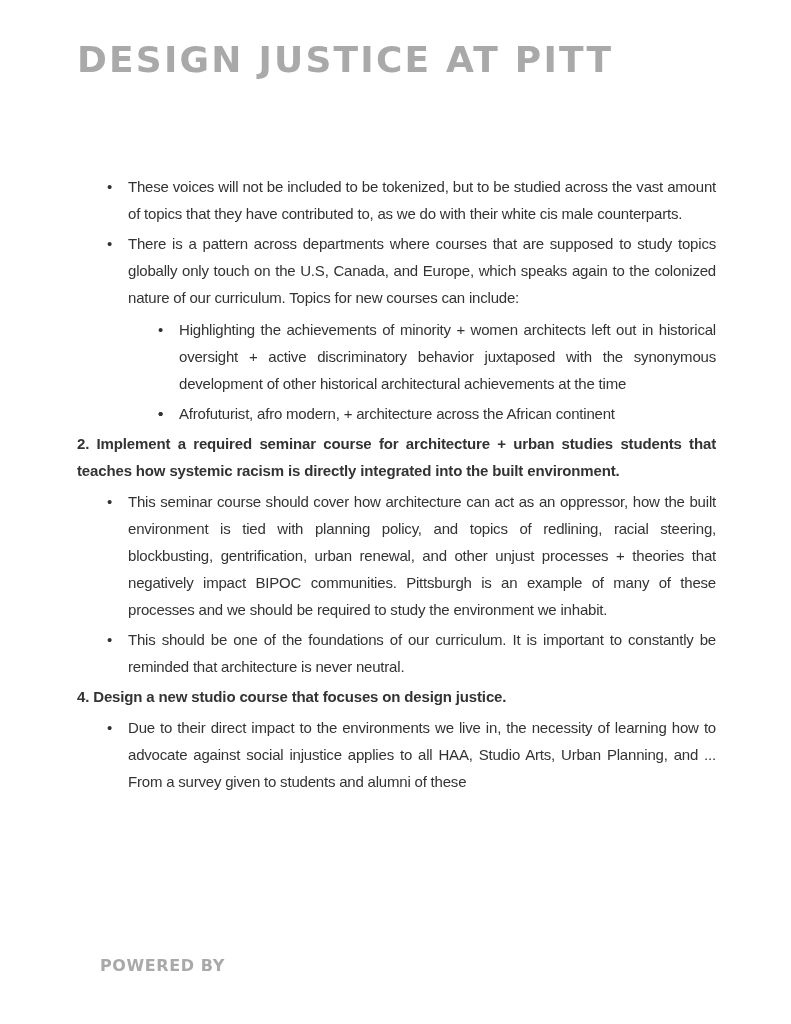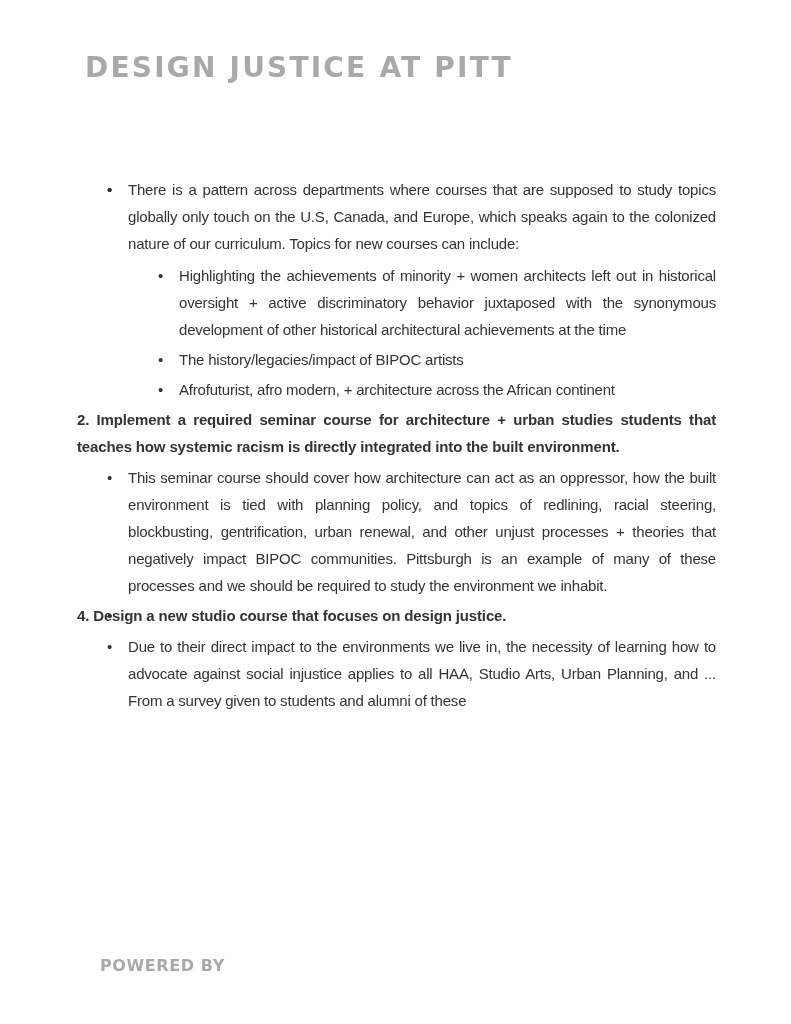--- a/index.html
+++ b/index.html
@@ -12,24 +12,24 @@
       height: 1024px;
       position: relative;
       overflow: hidden;
       font-family: "Liberation Sans", sans-serif;
       color: #333333;
     }
     .page-title {
       position: absolute;
       left: 77px;
       top: 42px;
-      margin: 8px;
+      margin: 0;
       font-family: "DejaVu Sans", sans-serif;
       font-weight: bold;
-      font-size: 28px;
+      font-size: 36px;
       letter-spacing: 2.2px;
       color: #a9a9a9;
       line-height: 36px;
     }
     .content {
       position: absolute;
       left: 77px;
       top: 173px;
       width: 639px;
       font-size: 15px;
@@ -87,49 +87,50 @@
 </head>
 <body>
 
 <h1 class="page-title">DESIGN JUSTICE AT PITT</h1>
 
 <div class="content">
 
   <ul class="lvl1">
     <li>
       <span class="bullet">•</span>
+      <span>These voices will not be included to be tokenized, but to be studied across the vast amount of topics that they have contributed to, as we do with their white cis male counterparts.</span>
     </li>
     <li>
       <span class="bullet">•</span>
       <span>There is a pattern across departments where courses that are supposed to study topics globally only touch on the U.S, Canada, and Europe, which speaks again to the colonized nature of our curriculum. Topics for new courses can include:</span>
       <ul class="lvl2">
         <li>
           <span class="bullet">•</span>
           <span>Highlighting the achievements of minority + women architects left out in historical oversight + active discriminatory behavior juxtaposed with the synonymous development of other historical architectural achievements at the time</span>
         </li>
         <li>
           <span class="bullet">•</span>
-          <span>The history/legacies/impact of BIPOC artists</span>
         </li>
         <li>
           <span class="bullet">•</span>
           <span>Afrofuturist, afro modern, + architecture across the African continent</span>
         </li>
       </ul>
     </li>
   </ul>
 
   <p class="section-head after-list">2. Implement a required seminar course for architecture + urban studies students that teaches how systemic racism is directly integrated into the built environment.</p>
   <ul class="lvl1">
     <li>
       <span class="bullet">•</span>
       <span>This seminar course should cover how architecture can act as an oppressor, how the built environment is tied with planning policy, and topics of redlining, racial steering, blockbusting, gentrification, urban renewal, and other unjust processes + theories that negatively impact BIPOC communities. Pittsburgh is an example of many of these processes and we should be required to study the environment we inhabit.</span>
     </li>
     <li>
       <span class="bullet">•</span>
+      <span>This should be one of the foundations of our curriculum. It is important to constantly be reminded that architecture is never neutral.</span>
     </li>
   </ul>
 
   <p class="section-head after-list">4.  Design a new studio course that focuses on design justice.</p>
   <ul class="lvl1">
     <li>
       <span class="bullet">•</span>
       <span>Due to their direct impact to the environments we live in, the necessity of learning how to advocate against social injustice applies to all HAA, Studio Arts, Urban Planning, and ... From a survey given to students and alumni of these</span>
     </li>
   </ul>

